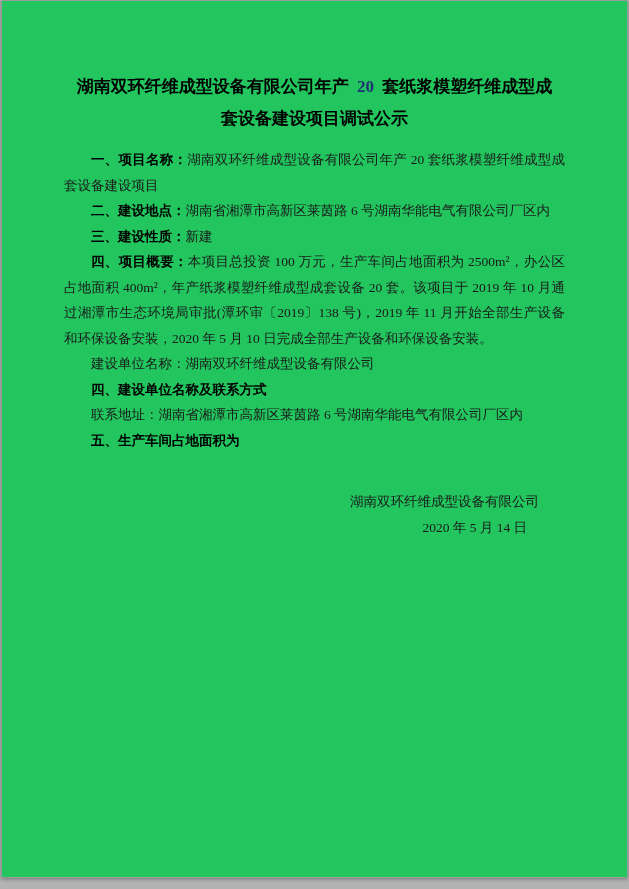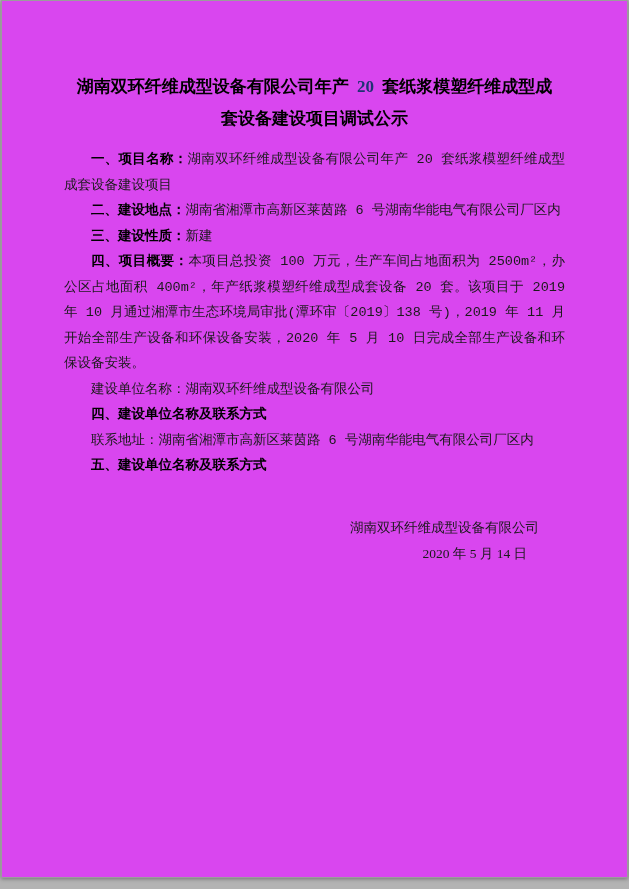--- a/index.html
+++ b/index.html
@@ -8,21 +8,21 @@
     width: 629px;
     height: 889px;
     background: #b3b3b3;
     font-family: "Liberation Serif", "DejaVu Serif", serif;
   }
   .page {
     box-sizing: border-box;
     width: 627px;
     height: 878px;
     margin: 0 auto;
-    background: #d946ef;
+    background: #22c55e;
     border: 1px solid #9c9c9c;
     box-shadow: 0 1px 4px rgba(0,0,0,0.35);
     overflow: hidden;
   }
   .content {
     padding: 70px 62px 0 62px;
     color: #1a1a1a;
   }
   .doc-title {
     max-width: 478px;
@@ -36,21 +36,20 @@
   .title-number {
     color: #1f3273;
     padding: 0 4px;
   }
   .para {
     margin: 0;
     font-size: 13.5px;
     line-height: 25.5px;
     text-indent: 2em;
     text-align: justify;
-    font-family: Liberation Mono, monospace;
   }
   .para b {
     color: #000000;
   }
   .heading {
     font-weight: bold;
     color: #000000;
   }
   .signature {
     margin-top: 36px;
@@ -78,21 +77,21 @@
 
     <p class="para"><b>三、建设性质：</b><span>新建</span></p>
 
     <p class="para"><b>四、项目概要：</b><span>本项目总投资 100 万元，生产车间占地面积为 2500m²，办公区占地面积 400m²，年产纸浆模塑纤维成型成套设备 20 套。该项目于 2019 年 10 月通过湘潭市生态环境局审批(潭环审〔2019〕138 号)，2019 年 11 月开始全部生产设备和环保设备安装，2020 年 5 月 10 日完成全部生产设备和环保设备安装。</span></p>
 
     <p class="para">建设单位名称：湖南双环纤维成型设备有限公司</p>
 
     <p class="para heading">四、建设单位名称及联系方式</p>
     <p class="para">联系地址：湖南省湘潭市高新区莱茵路 6 号湖南华能电气有限公司厂区内</p>
 
-    <p class="para heading">五、建设单位名称及联系方式</p>
+    <p class="para heading">五、生产车间占地面积为</p>
 
 
     <div class="signature">
       <p class="sig-line sig-company">湖南双环纤维成型设备有限公司</p>
       <p class="sig-line sig-date">2020 年 5 月 14 日</p>
     </div>
 
   </div>
 </div>
 

